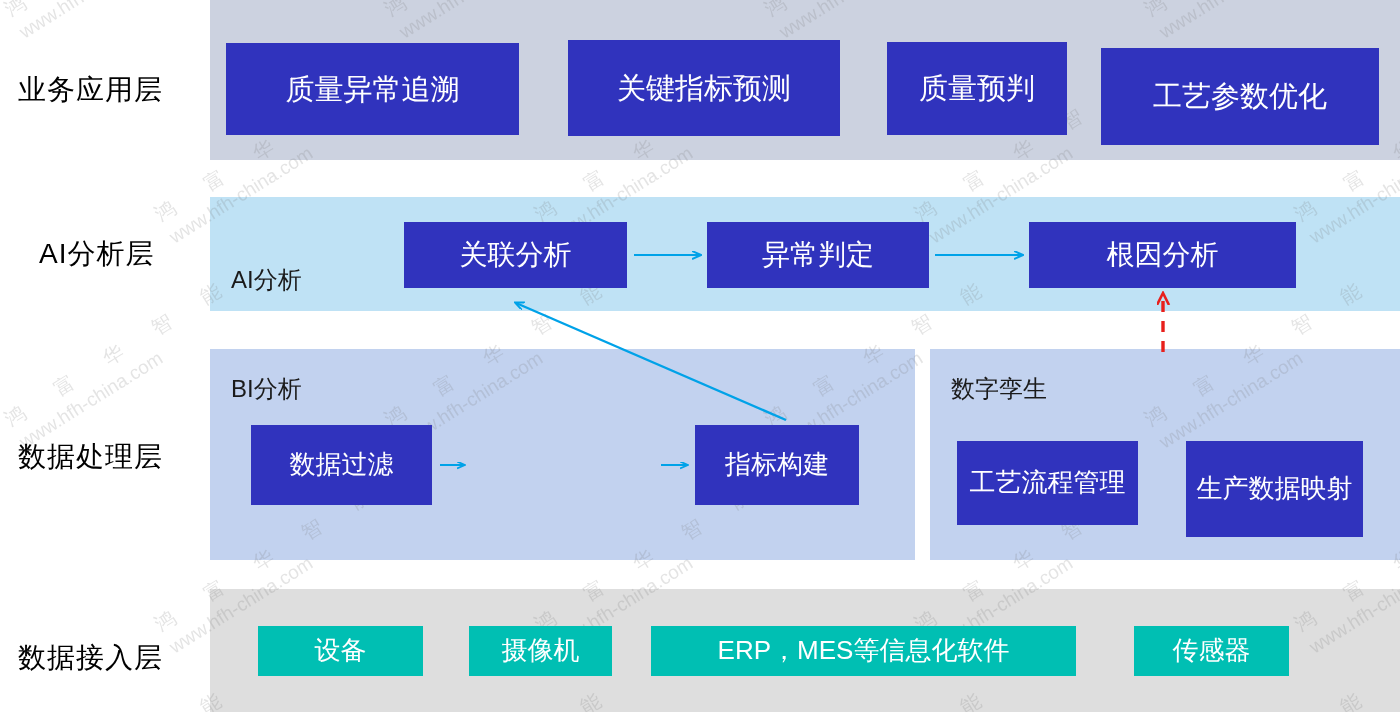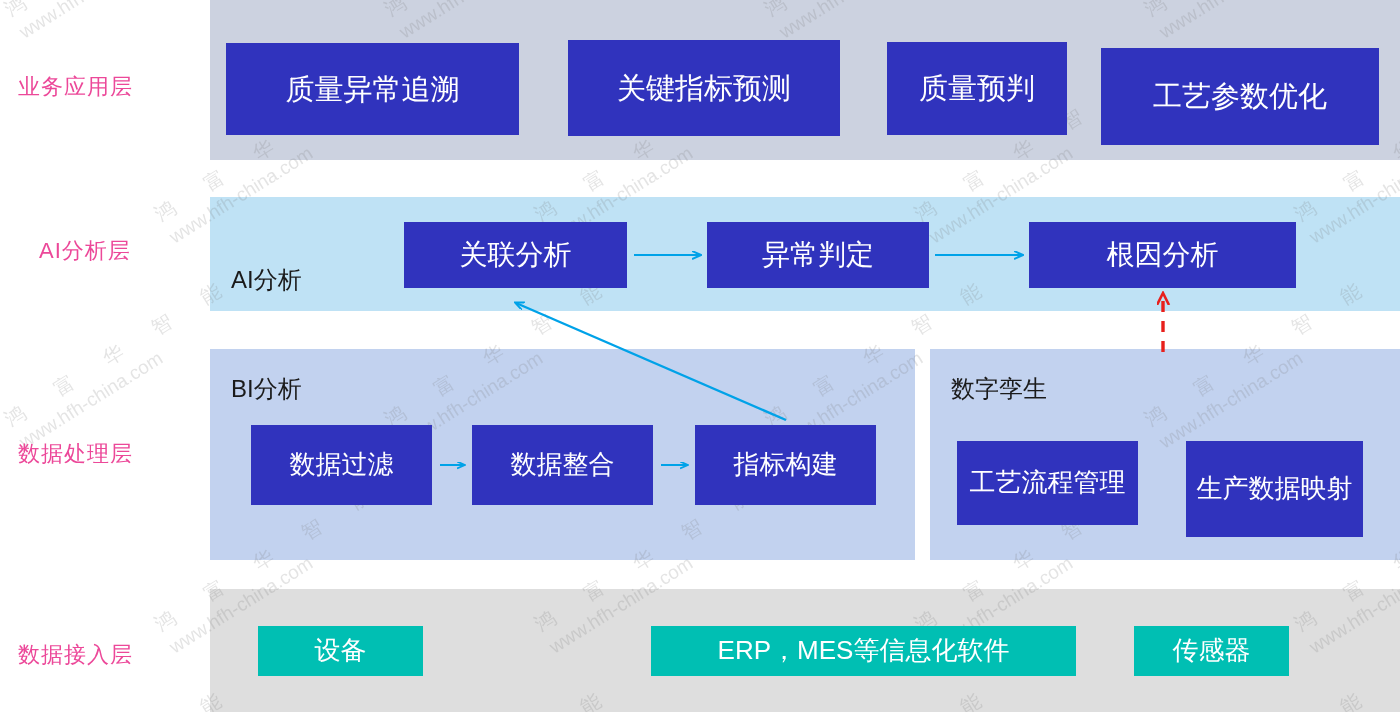--- a/index.html
+++ b/index.html
@@ -25,22 +25,22 @@
     color:rgba(120,120,120,0.20);
     white-space:nowrap;
     font-family:"Liberation Sans","DejaVu Sans",sans-serif;
   }
   .wm .wm-cn{font-size:20px;letter-spacing:16px;display:block;margin-bottom:2px;}
   .wm .wm-url{font-size:19px;display:block;}
 
   
   .row-label{
     position:absolute;
-    color:#ec4899;
-    font-size:22px;
+    color:#000000;
+    font-size:28px;
     line-height:1;
     letter-spacing:1px;
     z-index:8;
     white-space:nowrap;
   }
 
   
   .band{position:absolute;z-index:2;}
   .band-biz{background:#ccd2e0;}
   .band-ai{background:#bfe2f5;}
@@ -106,38 +106,38 @@
   </div>
   <div class="bx bx-blue" style="left:1029px;top:222px;width:267px;height:66px;font-size:28px;">
     <span>根因分析</span>
   </div>
 
   <div class="sec-title" style="left:231px;top:377px;">BI分析</div>
 
   <div class="bx bx-blue" style="left:251px;top:425px;width:181px;height:80px;font-size:26px;">
     <span>数据过滤</span>
   </div>
-  <div class="bx bx-blue" style="left:472px;top:425px;width:181px;height:80px;font-size:26px;">
-    <span>数据整合</span>
-  </div>
-  <div class="bx bx-blue" style="left:695px;top:425px;width:181px;height:80px;font-size:26px;">
+  <div class="bx bx-blue" style="left:695px;top:425px;width:164px;height:80px;font-size:26px;">
     <span>指标构建</span>
   </div>
 
   <div class="sec-title" style="left:951px;top:377px;">数字孪生</div>
 
   <div class="bx bx-blue" style="left:957px;top:441px;width:181px;height:84px;font-size:26px;padding:14px 8px;">
     <span>工艺流程管理</span>
   </div>
   <div class="bx bx-blue" style="left:1186px;top:441px;width:177px;height:96px;font-size:26px;padding:0 8px;">
     <span>生产数据映射</span>
   </div>
 
   <div class="bx bx-teal" style="left:258px;top:626px;width:165px;height:50px;font-size:26px;">
     <span>设备</span>
+  </div>
+  <div class="bx bx-teal" style="left:469px;top:626px;width:143px;height:50px;font-size:26px;">
+    <span>摄像机</span>
   </div>
   <div class="bx bx-teal" style="left:651px;top:626px;width:425px;height:50px;font-size:26px;">
     <span>ERP，MES等信息化软件</span>
   </div>
   <div class="bx bx-teal" style="left:1134px;top:626px;width:155px;height:50px;font-size:26px;">
     <span>传感器</span>
   </div>
 
   <svg class="conn" viewBox="0 0 1400 712">
     <defs>

